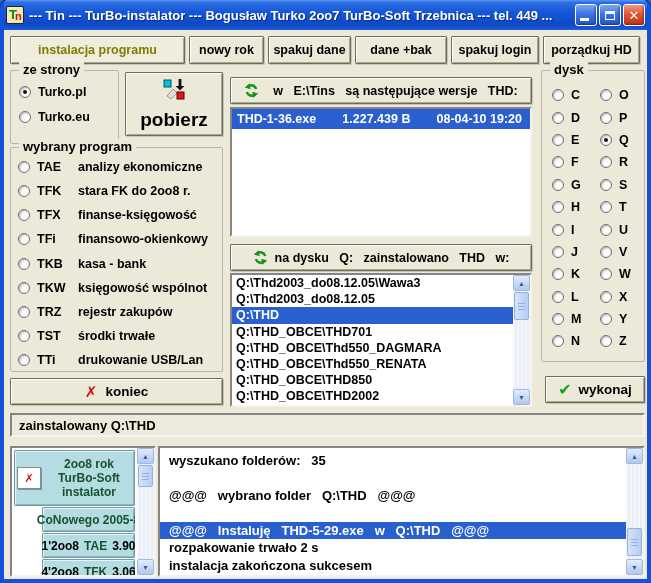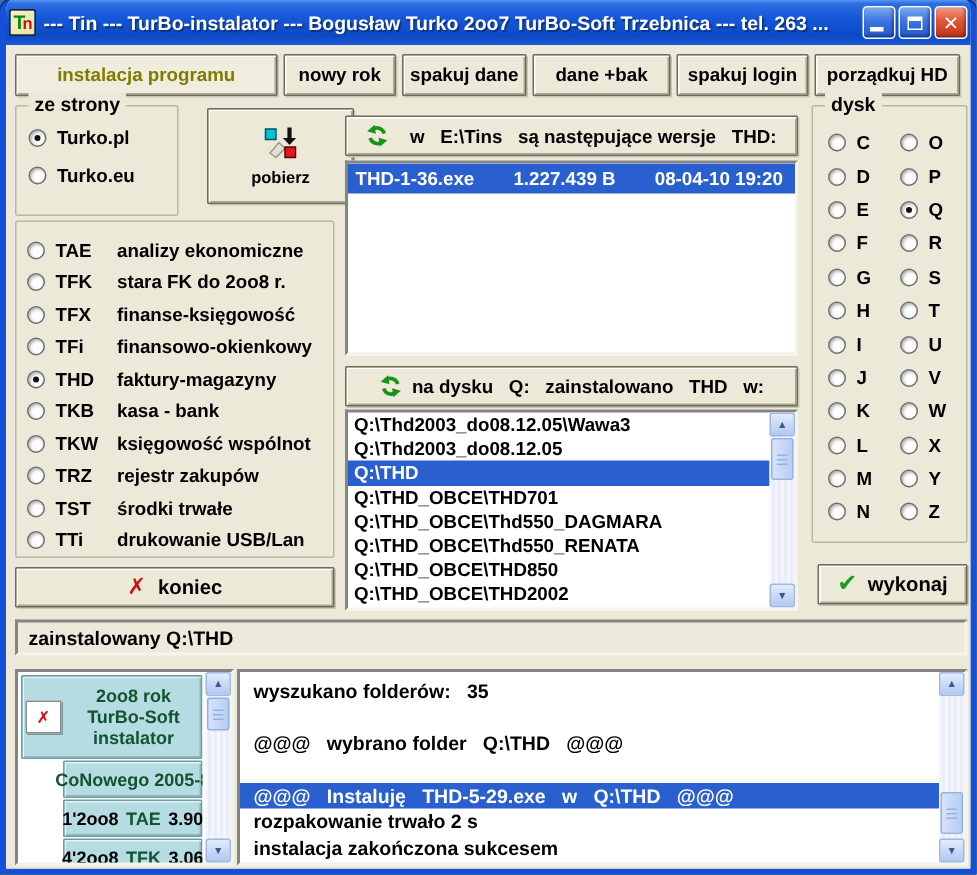--- a/index.html
+++ b/index.html
@@ -73,22 +73,22 @@
   .radio.checked::after{
     content:""; position:absolute; left:3px; top:3px; width:4px; height:4px;
     border-radius:50%; background:#111;
   }
   .opt-row{ display:flex; align-items:center; gap:7px; font-weight:bold; font-size:12.5px; }
 
   
   .gb-source{ left:6px; top:40px; width:109px; height:74px; }
   .gb-source .opts{ padding:14px 8px 0 8px; display:flex; flex-direction:column; gap:11px; }
 
-  .btn-download{ position:absolute; left:134px; top:42px; width:98px; height:64px;
-    flex-direction:column; gap:2px; font-size:11px; }
+  .btn-download{ position:absolute; left:121px; top:42px; width:98px; height:64px;
+    flex-direction:column; gap:2px; font-size:19px; }
 
   .gb-programs{ left:6px; top:117px; width:213px; height:225px; }
   .gb-programs .opts{ padding:12px 6px 4px 7px; display:flex; flex-direction:column; justify-content:space-between; height:100%; }
   .gb-programs .code{ width:34px; flex:none; }
 
   .btn-exit{ position:absolute; left:6px; top:348px; width:213px; height:27px; gap:8px; font-size:13.5px; }
   .icon-cross{ color:#CC1111; font-size:15px; line-height:15px; font-weight:bold; }
   .icon-check{ color:#1C9E1C; font-size:16px; line-height:16px; font-weight:bold; }
 
   
@@ -178,21 +178,21 @@
 </head>
 <body>
 
 <div class="window">
 
   <div class="titlebar">
     <span class="app-icon">
         <span class="t">T</span>
         <span class="n">n</span>
       </span>
-    <span class="title-text">--- Tin --- TurBo-instalator --- Bogusław Turko 2oo7 TurBo-Soft Trzebnica --- tel. 263 ...</span>
+    <span class="title-text">--- Tin --- TurBo-instalator --- Bogusław Turko 2oo7 TurBo-Soft Trzebnica --- tel. 449 ...</span>
     <span class="tb-buttons">
       <span class="tb-btn">
           <span class="min-glyph"></span>
         </span>
       <span class="tb-btn">
           <span class="max-glyph"></span>
         </span>
       <span class="tb-btn close">
           <span class="close-glyph">✕</span>
         </span>
@@ -231,45 +231,41 @@
           <polygon points="6,18 12,11 16,15 10,21" fill="#e2e0d4" stroke="#9a988a"></polygon>
           <rect x="16" y="14" width="7" height="7" fill="#E01818" stroke="#5f0000"></rect>
           <rect x="17.6" y="1" width="2.8" height="7" fill="#111"></rect>
           <polygon points="14.6,8 23.4,8 19,12.6" fill="#111"></polygon>
         </svg>
       </span>
       <span>pobierz</span>
     </div>
 
     <div class="groupbox gb-programs">
+      <span class="legend">wybrany program</span>
       <div class="opts">
         <div class="opt-row">
           <span class="radio"></span>
           <span class="code">TAE</span>
           <span>analizy ekonomiczne</span>
         </div>
         <div class="opt-row">
           <span class="radio"></span>
           <span class="code">TFK</span>
           <span>stara FK do 2oo8 r.</span>
         </div>
         <div class="opt-row">
           <span class="radio"></span>
           <span class="code">TFX</span>
           <span>finanse-księgowość</span>
         </div>
         <div class="opt-row">
           <span class="radio"></span>
           <span class="code">TFi</span>
           <span>finansowo-okienkowy</span>
-        </div>
-        <div class="opt-row">
-          <span class="radio checked"></span>
-          <span class="code">THD</span>
-          <span>faktury-magazyny</span>
         </div>
         <div class="opt-row">
           <span class="radio"></span>
           <span class="code">TKB</span>
           <span>kasa - bank</span>
         </div>
         <div class="opt-row">
           <span class="radio"></span>
           <span class="code">TKW</span>
           <span>księgowość wspólnot</span>

